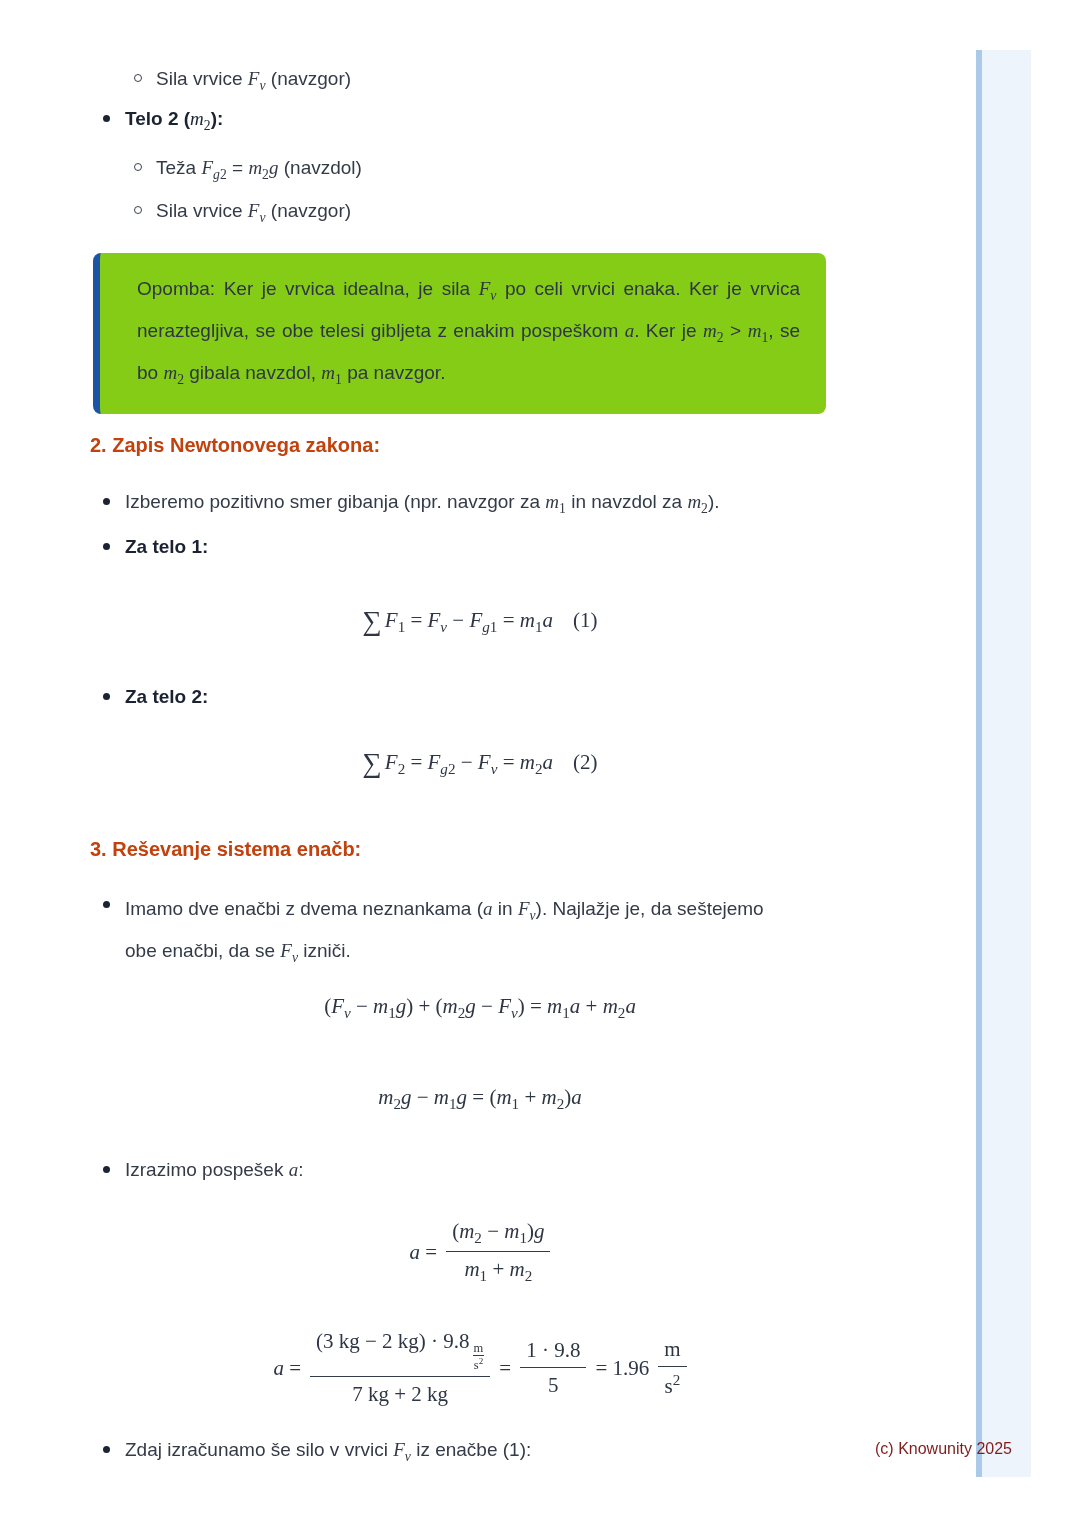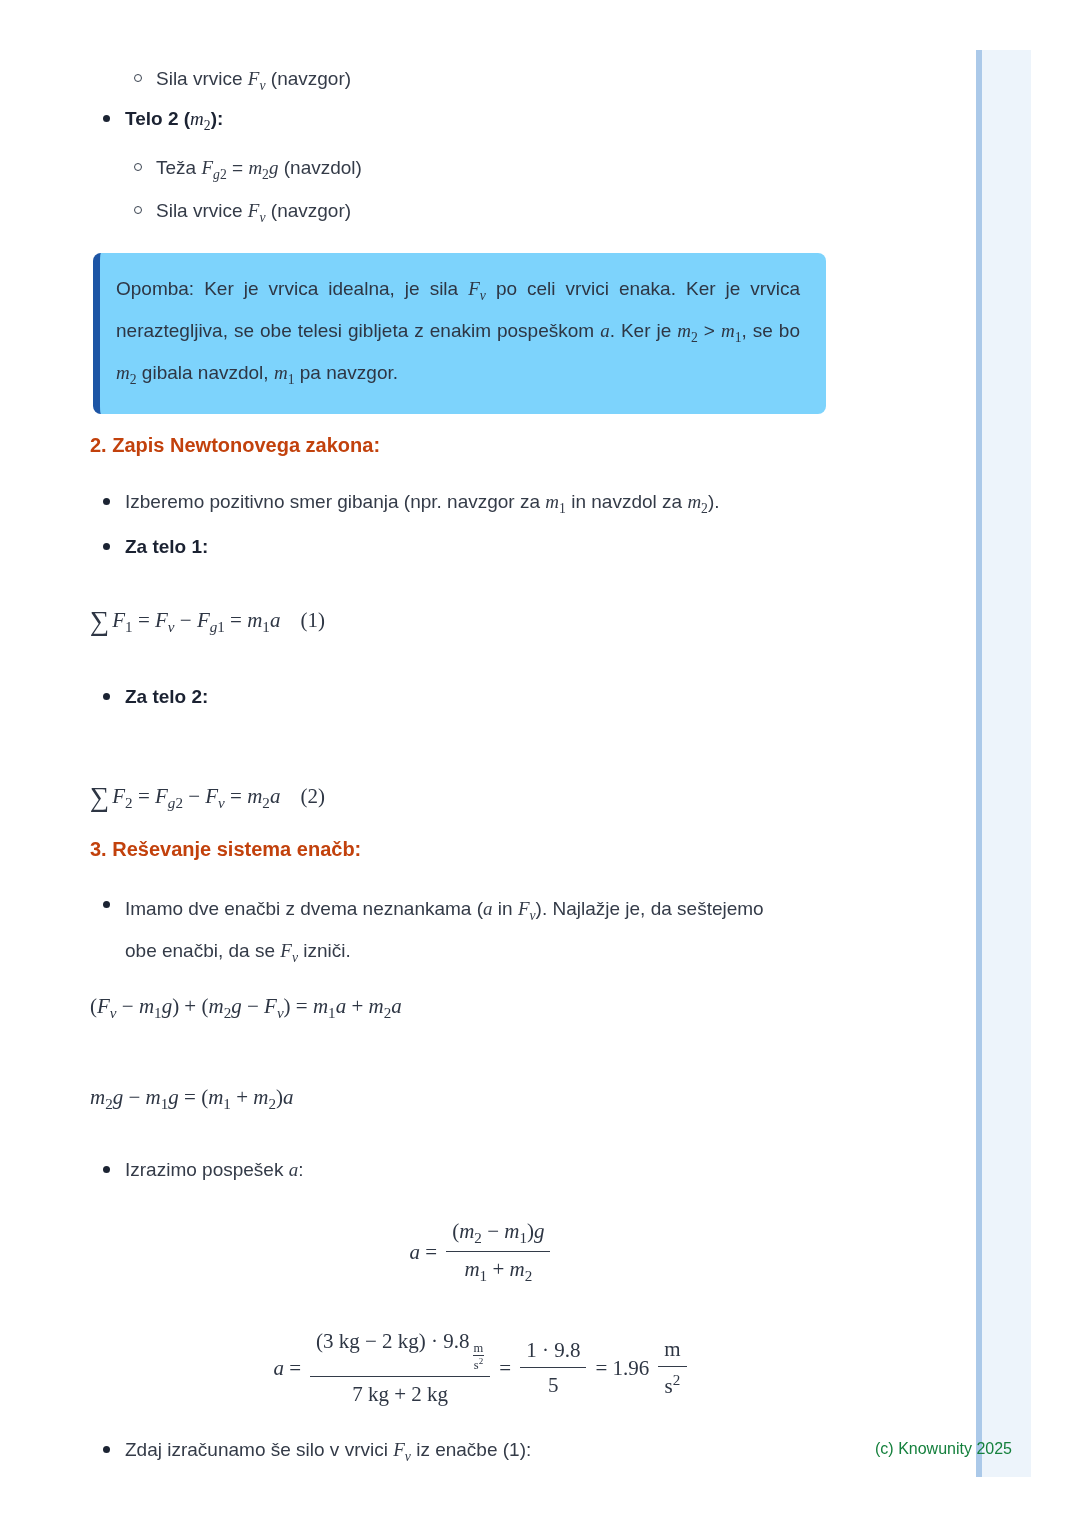--- a/index.html
+++ b/index.html
@@ -24,47 +24,47 @@
   .li { position:absolute; left:0; right:0; display:flex; font-size:19px; line-height:27px; color:#343b48; }
   .li .mk { flex:0 0 auto; }
   .mk-dot { width:7px; height:7px; border-radius:50%; background:#1c2433; margin:10px 15px 0 13px; }
   .mk-circ { width:6px; height:6px; border-radius:50%; border:1.8px solid #3a4350; background:transparent; margin:9px 14px 0 44px; }
   .li.bold .txt { font-weight:700; color:#1b2232; }
   .li .txt { flex:1 1 auto; }
   .li .txt.narrow { max-width:645px; line-height:35px; }
 
   .note {
     position:absolute; top:244px; left:3px; width:733px; box-sizing:border-box;
-    background:#7dd3fc; border-left:7px solid #1d55a5; border-radius:8px;
-    padding:18px 26px 18px 16px;
+    background:#84cc16; border-left:7px solid #1d55a5; border-radius:8px;
+    padding:18px 26px 18px 37px;
     font-size:19px; line-height:35px; text-align:justify; color:#2e3644;
   }
 
   .heading { position:absolute; left:0; font-size:20px; font-weight:700; color:#c2410c; }
 
   .eq, .eqflex {
     position:absolute; left:0; width:100%;
     font-family:"Liberation Serif", serif; font-size:21px; color:#2e3644;
   }
-  .eq { }
+  .eq { text-align:center; }
   .eq .sum, .eqflex .sum { font-size:27px; font-style:normal; vertical-align:-3px; margin-right:3px; }
   .eq .eqlabel { margin-left:20px; }
   .eqflex { display:flex; justify-content:center; align-items:center; gap:9px; }
 
   .frac { display:inline-flex; flex-direction:column; align-items:center; text-align:right; }
   .frac .fn { padding:0 6px 4px; border-bottom:1.5px solid #333b49; }
   .frac .fd { padding:5px 6px 0; }
 
   .ufrac { display:inline-flex; flex-direction:column; align-items:center;
     font-size:12.5px; line-height:1.05; vertical-align:-4px; margin-left:3px; font-style:normal; }
   .ufrac .un { border-bottom:1px solid #333b49; padding:0 1px; }
   .ufrac .ud { padding-top:1px; }
 
   .watermark { position:absolute; right:68px; top:1440px; z-index:3;
-    font-size:16px; color:#15803d; }
+    font-size:16px; color:#7f1d1d; }
 </style>
 </head>
 <body>
 
 <div class="side-strip"></div>
 
 <div class="content">
 
   <div class="li" style="top:56px">
     <span class="mk mk-circ"></span>
@@ -102,21 +102,21 @@
 
   <div class="eq" style="top:597px">
     <span><span class="sum">∑</span><i>F</i><sub>1</sub> = <i>F</i><sub><i>v</i></sub> − <i>F</i><sub><i>g</i>1</sub> = <i>m</i><sub>1</sub><i>a</i></span><span class="eqlabel">(1)</span>
   </div>
 
   <div class="li bold" style="top:674px">
     <span class="mk mk-dot"></span>
     <span class="txt">Za telo 2:</span>
   </div>
 
-  <div class="eq" style="top:773px">
+  <div class="eq" style="top:739px">
     <span><span class="sum">∑</span><i>F</i><sub>2</sub> = <i>F</i><sub><i>g</i>2</sub> − <i>F</i><sub><i>v</i></sub> = <i>m</i><sub>2</sub><i>a</i></span><span class="eqlabel">(2)</span>
   </div>
 
   <div class="heading" style="top:829px">3. Reševanje sistema enačb:</div>
 
   <div class="li" style="top:882px">
     <span class="mk mk-dot"></span>
     <span class="txt narrow">Imamo dve enačbi z dvema neznankama (<i>a</i> in <i>F</i><sub><i>v</i></sub>). Najlažje je, da seštejemo obe enačbi, da se <i>F</i><sub><i>v</i></sub> izniči.</span>
   </div>
 

